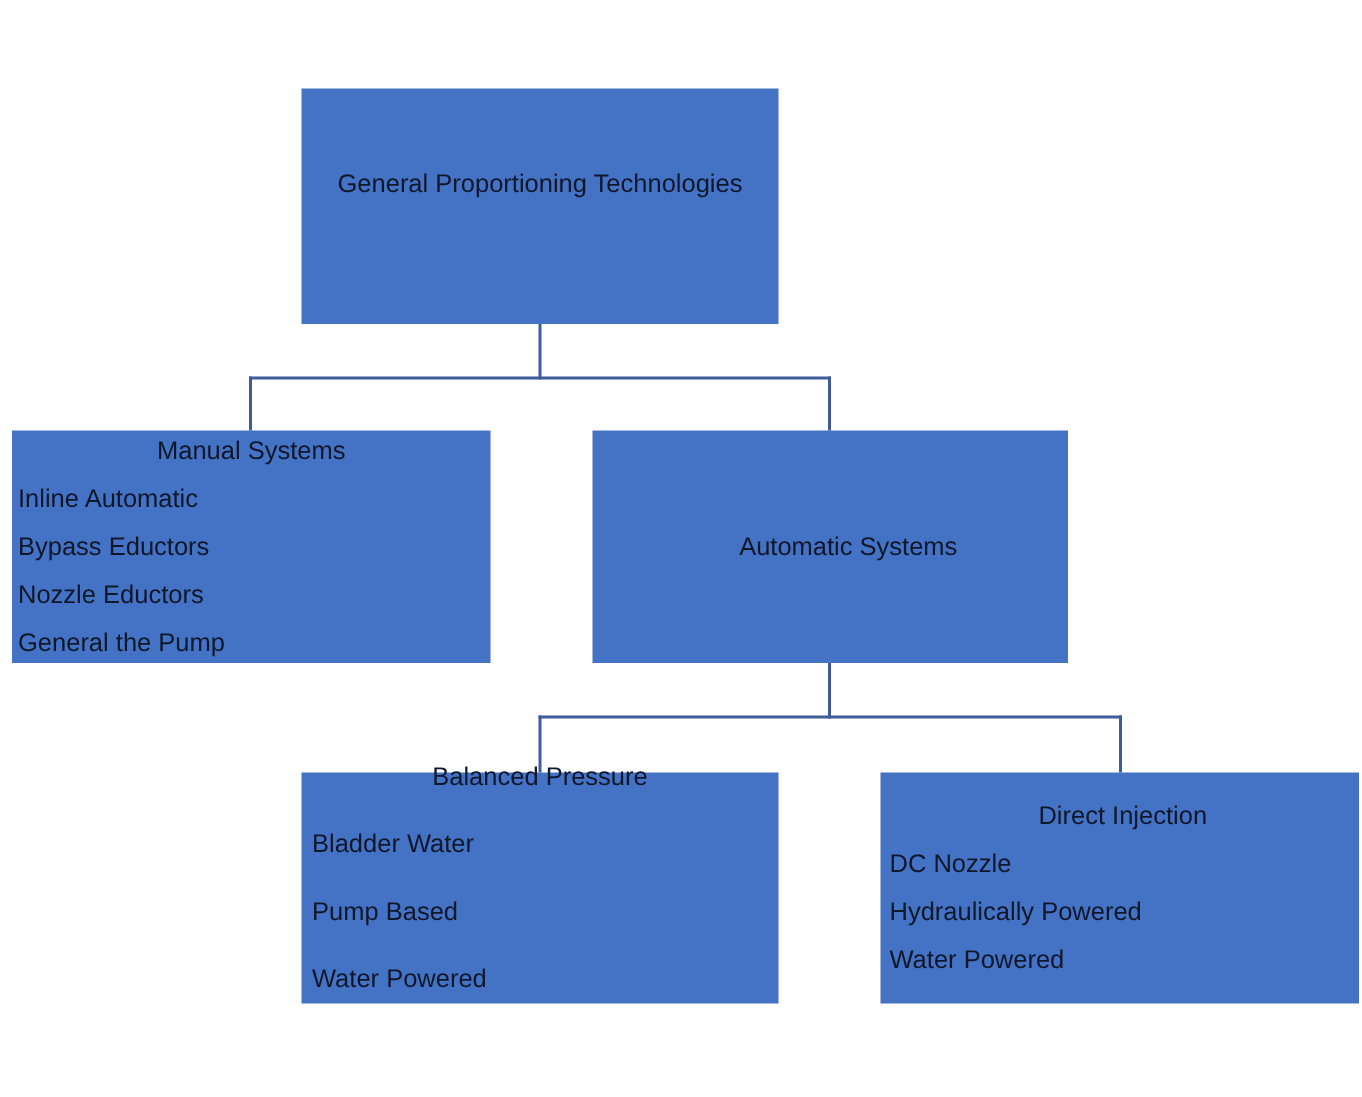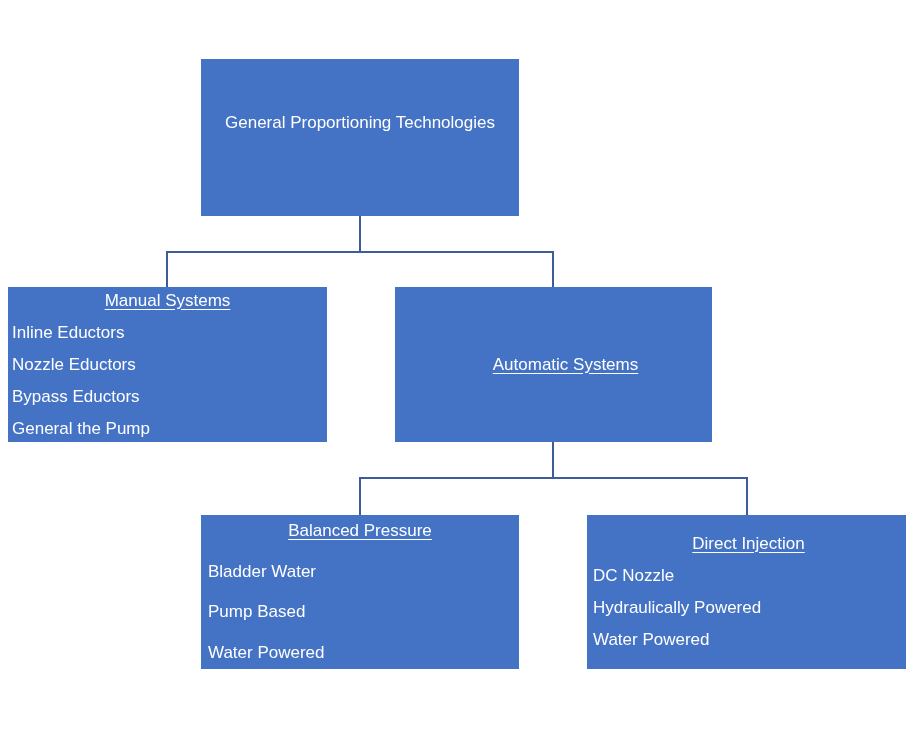--- a/index.html
+++ b/index.html
@@ -11,35 +11,34 @@
   #canvas {
     position: relative;
     width: 908px;
     height: 731px;
     background: #ffffff;
     overflow: hidden;
   }
   .node {
     position: absolute;
     background: #4472C4;
-    color: #ffffff;
+    color: #0f172a;
     font-size: 17px;
     display: flex;
     flex-direction: column;
     box-sizing: border-box;
   }
   .node .row {
     line-height: 32px;
     height: 32px;
     white-space: nowrap;
     overflow: visible;
   }
   .node .title {
     text-align: center;
-    text-decoration: underline;
     text-underline-offset: 3px;
   }
   .node .item {
     text-align: left;
   }
   
   #node-root {
     left: 201px; top: 59px; width: 318px; height: 157px;
     padding-top: 48px;
   }
@@ -54,22 +53,22 @@
     justify-content: center;
     padding-left: 4px; padding-right: 4px;
   }
   #node-automatic {
     left: 395px; top: 287px; width: 317px; height: 155px;
     justify-content: center;
     padding-left: 24px;
   }
   #node-balanced {
     left: 201px; top: 515px; width: 318px; height: 154px;
-    justify-content: space-between;
-    padding-left: 7px; padding-right: 7px;
+    justify-content: flex-end;
+    padding-left: 7px; padding-right: 7px; gap: 13px;
   }
   #node-direct {
     left: 587px; top: 515px; width: 319px; height: 154px;
     justify-content: center;
     padding-left: 6px; padding-right: 2px;
   }
   .connector {
     position: absolute;
     background: #3E5C99;
   }
@@ -100,23 +99,23 @@
   <div class="connector conn-h" id="conn-h2"></div>
   <div class="connector conn-v" id="conn-drop-balanced"></div>
   <div class="connector conn-v" id="conn-drop-direct"></div>
 
   <div class="node" id="node-root">
     <div class="root-label">General Proportioning Technologies</div>
   </div>
 
   <div class="node" id="node-manual">
     <div class="row title">Manual Systems</div>
-    <div class="row item">Inline Eductors</div>
+    <div class="row item">Inline Automatic</div>
+    <div class="row item">Bypass Eductors</div>
     <div class="row item">Nozzle Eductors</div>
-    <div class="row item">Bypass Eductors</div>
     <div class="row item">General the Pump</div>
   </div>
 
   <div class="node" id="node-automatic">
     <div class="row title">Automatic Systems</div>
   </div>
 
   <div class="node" id="node-balanced">
     <div class="row title">Balanced Pressure</div>
     <div class="row item">Bladder Water</div>

